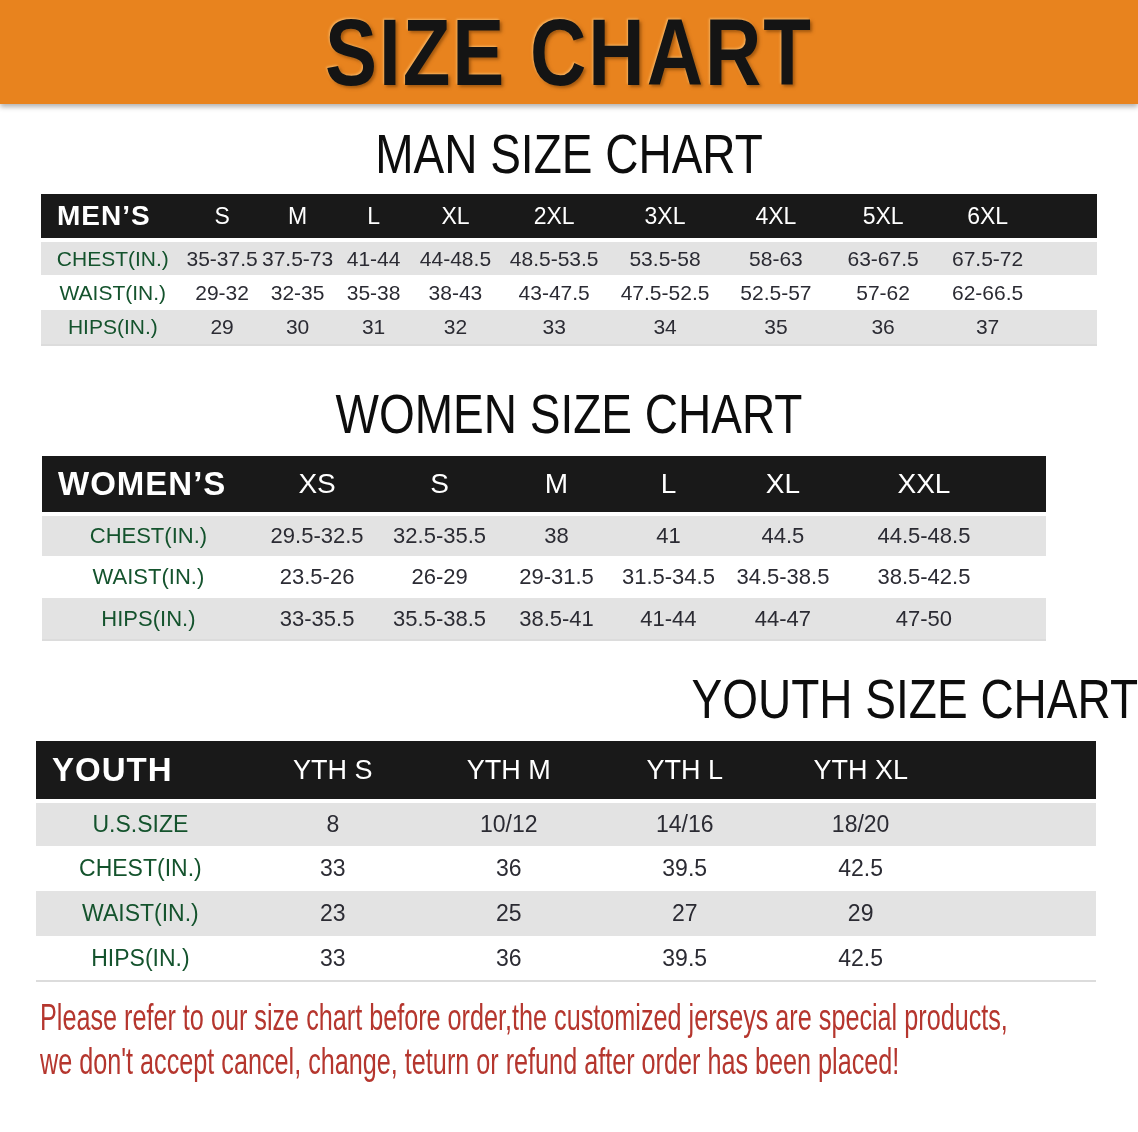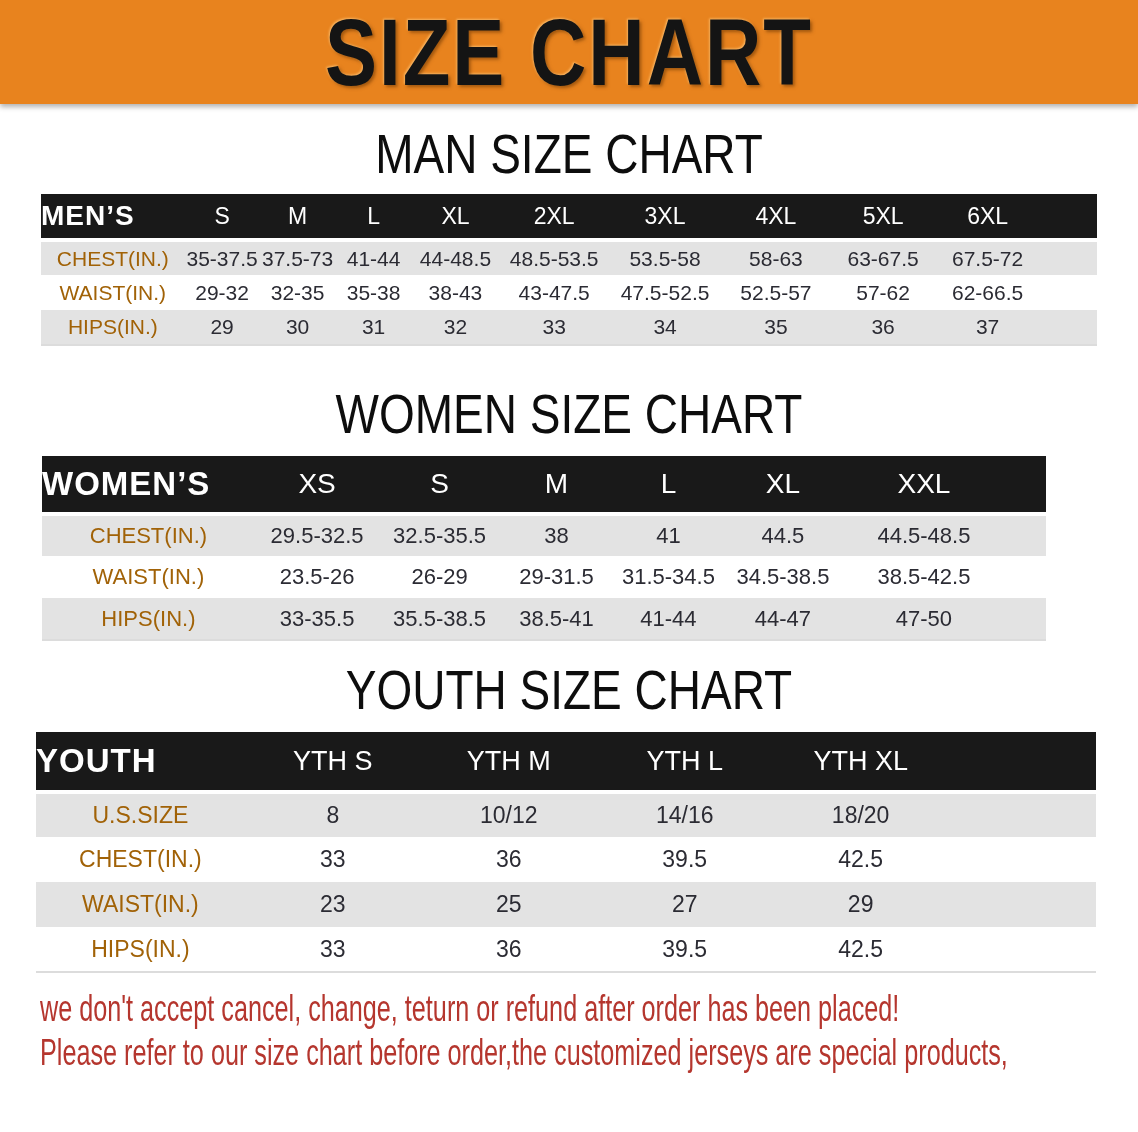--- a/index.html
+++ b/index.html
@@ -19,44 +19,44 @@
     display:inline-block; font-weight:bold; font-size:78px;
     letter-spacing:2px; color:#141414; transform:scaleY(1.22);
     text-shadow:2px 2px 3px rgba(100,50,0,0.55), -1px -1px 2px rgba(255,195,115,0.85);
   }
 
   
   .section-title { text-align:center; font-weight:normal; color:#0d0d0d; height:58px; line-height:58px; }
   .section-title .stretch { display:inline-block; font-size:46px; transform:scaleY(1.22); }
   #men-title   { margin-top:20px; }
   #women-title { margin-top:38px; }
-  #youth-title { margin-top:19px; }
+  #youth-title { margin-top:28px;text-align:right; }
 
   
   table.size-table { border-collapse:collapse; table-layout:fixed; }
   #men-table   { width:1056px; margin:12px 0 0 41px; }
   #women-table { width:1004px; margin:14px 0 0 42px; }
   #youth-table { width:1060px; margin:14px 0 0 36px; }
 
   .size-table thead th {
     background:#191919; color:#ffffff; font-weight:normal;
     border-bottom:4px solid #ffffff; text-align:center;
   }
   .size-table thead th.tbl-label {
-    text-align:left; padding-left:0; font-weight:bold; letter-spacing:1px;
+    text-align:left; padding-left:16px; font-weight:bold; letter-spacing:1px;
   }
   #men-table   thead th { height:46px; font-size:23px; }
   #men-table   thead th.tbl-label { font-size:28px; }
   #women-table thead th { height:58px; font-size:28px; }
   #women-table thead th.tbl-label { font-size:33px; }
   #youth-table thead th { height:60px; font-size:27px; }
   #youth-table thead th.tbl-label { font-size:33px; }
 
   .size-table td { text-align:center; color:#2B2B33; }
-  .size-table td.row-label { color:#a16207; }
+  .size-table td.row-label { color:#14532d; }
   #men-table   td { height:35px; font-size:21px; }
   #women-table td { height:42px; font-size:22px; }
   #youth-table td { height:45px; font-size:23px; }
   .size-table tbody tr:nth-child(odd) { background:#E3E3E3; }
   .size-table tbody tr:last-child { border-bottom:2px solid #DCDCDC; }
 
   
   .disclaimer { margin:14px 0 0 40px; color:#B5362E; }
   .disclaimer p { white-space:nowrap; height:44px; line-height:44px; }
   .disclaimer .stretchx {
@@ -267,20 +267,20 @@
             <td>39.5</td>
             <td>42.5</td>
             <td></td>
           </tr>
         </tbody>
       </table>
   </section>
 
   <footer class="disclaimer">
     <p>
+      <span class="stretchx">Please refer to our size chart before order,the customized jerseys are special products,</span>
+    </p>
+    <p>
       <span class="stretchx">we don't accept cancel, change, teturn or refund after order has been placed!</span>
     </p>
-    <p>
-      <span class="stretchx">Please refer to our size chart before order,the customized jerseys are special products,</span>
-    </p>
   </footer>
 
 </div>
 
 </body></html>

